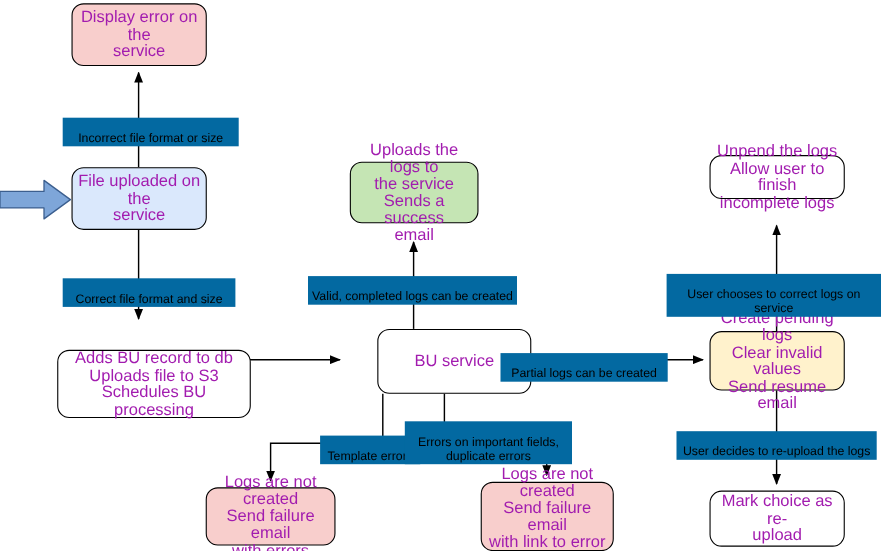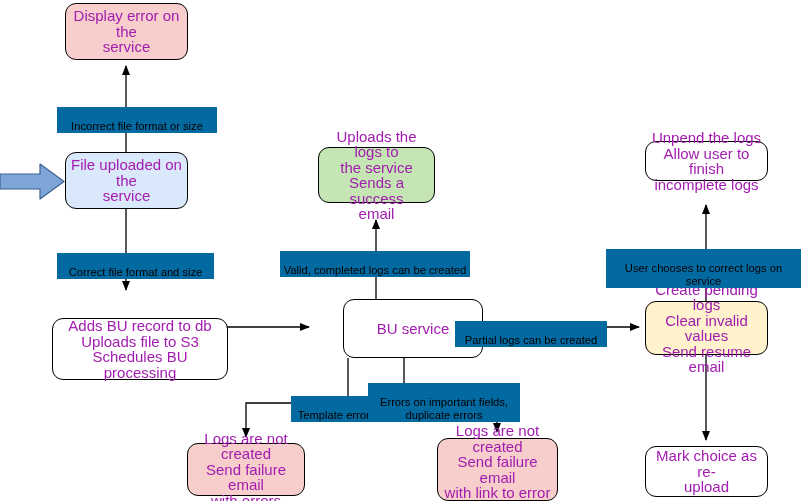--- a/index.html
+++ b/index.html
@@ -170,14 +170,17 @@
 
   <div class="edge-label" style="left:368px; top:383px; width:152px;">
     <span>Errors on important fields,
 duplicate errors</span>
   </div>
 
   <div class="edge-label" style="left:606px; top:249px; width:195px;">
     <span>User chooses to correct logs on service</span>
   </div>
 
+  <div class="edge-label" style="left:615px; top:392px; width:182px;">
+    <span>User decides to re-upload the logs</span>
+  </div>
 
 </div>
 
 </body></html>

